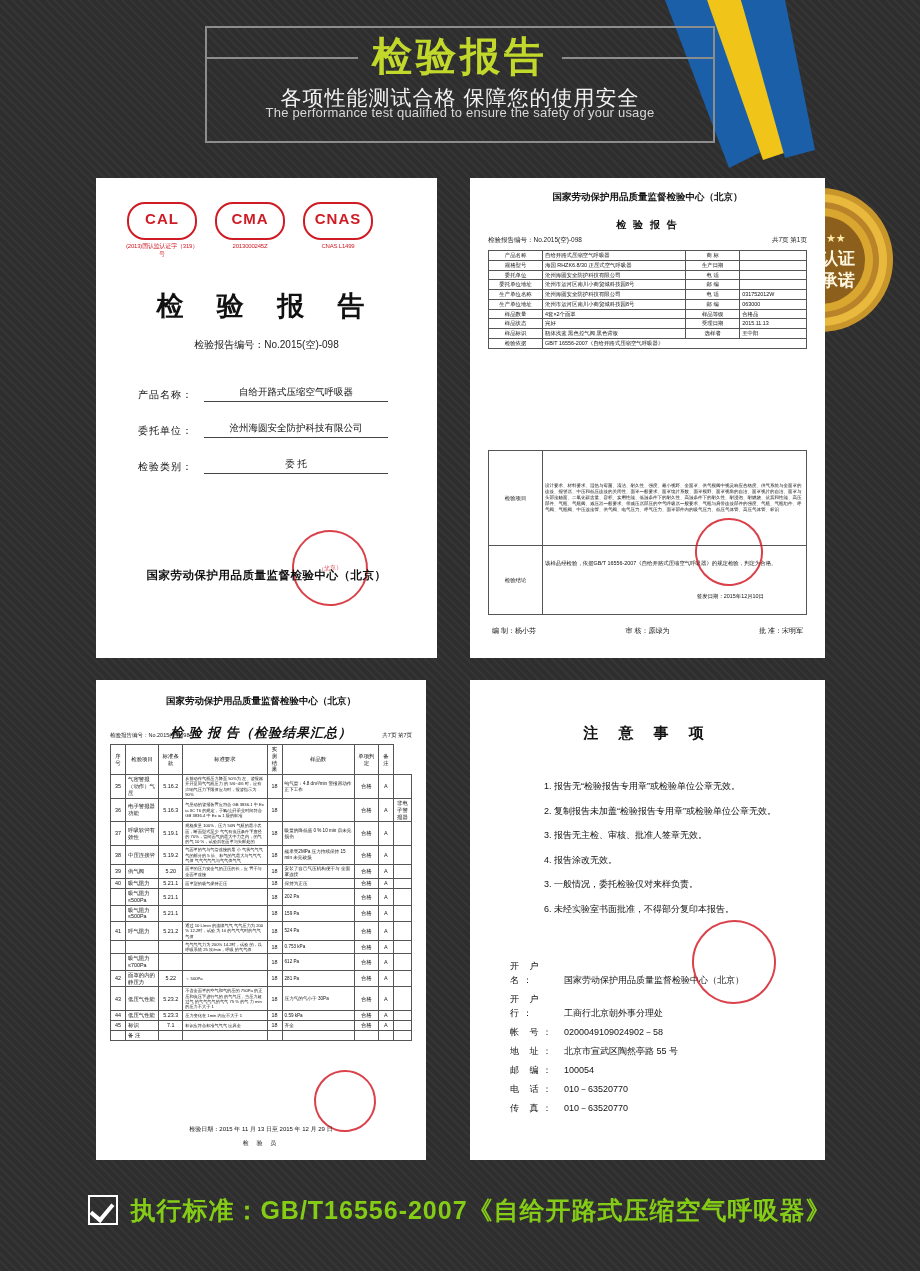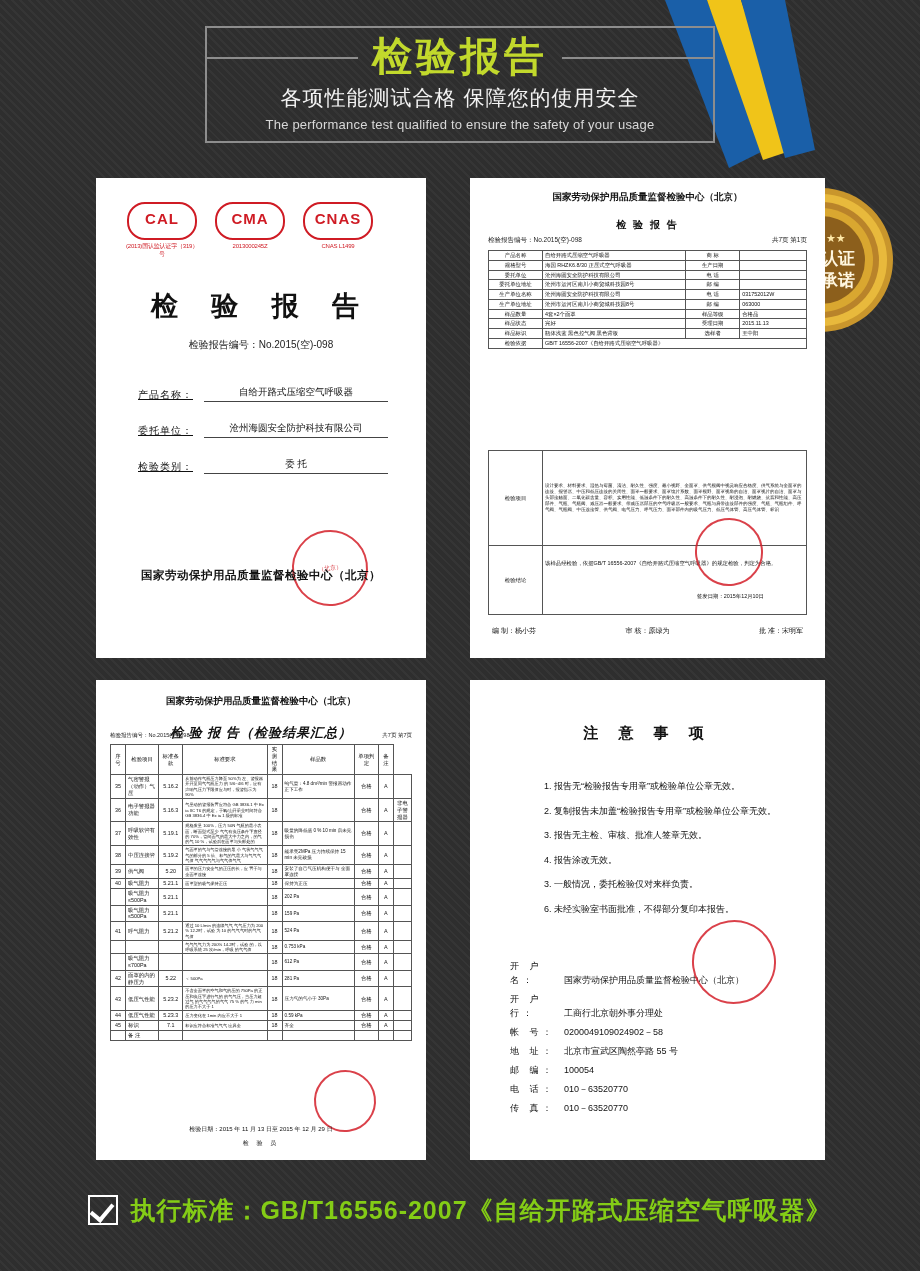--- a/index.html
+++ b/index.html
@@ -24,35 +24,35 @@
   .title-line{height:2px;background:#8d8d8d;flex:1;margin-top:4px;}
   .main-title{
     color:#c2d92c;font-size:40px;font-weight:bold;letter-spacing:4px;
     padding:0 14px;white-space:nowrap;line-height:1;
   }
   .sub-cn{
     position:absolute;left:205px;top:84px;width:510px;text-align:center;
     color:#f2f2f2;font-size:21px;letter-spacing:1px;white-space:nowrap;
   }
   .sub-en{
-    position:absolute;left:205px;top:117px;width:510px;text-align:center;
+    position:absolute;left:205px;top:105px;width:510px;text-align:center;
     color:#d8d8d8;font-size:13px;letter-spacing:0.2px;white-space:nowrap;
   }
 
   
   .ribbon{position:absolute;left:645px;top:0;width:180px;height:230px;}
   .ribbon svg{display:block;}
   .medal{
     position:absolute;left:747px;top:186px;width:148px;height:148px;
   }
 
   
   .card{position:absolute;background:#fff;overflow:hidden;}
   .card-inner{position:absolute;inset:0;border-radius:28px;}
-  #card-tl{left:96px;top:178px;width:330px;height:480px;}
+  #card-tl{left:96px;top:178px;width:330px;height:480px;padding-left:11px;}
   #card-tr{left:470px;top:178px;width:355px;height:480px;}
   #card-bl{left:96px;top:680px;width:330px;height:480px;}
   #card-br{left:470px;top:680px;width:355px;height:480px;}
 
   
   .marks{position:absolute;left:30px;top:24px;display:flex;gap:16px;align-items:flex-start;}
   .mark{width:72px;text-align:center;}
   .mark-badge{
     width:66px;height:34px;border:2px solid #cf1b24;border-radius:18px;
     color:#cf1b24;font-weight:bold;font-size:15px;line-height:30px;margin:0 auto;
@@ -63,21 +63,21 @@
     position:absolute;left:0;right:0;top:110px;text-align:center;
     font-size:27px;font-weight:bold;color:#111;letter-spacing:12px;
     font-family:"DejaVu Sans",sans-serif;
   }
   .cert-no{
     position:absolute;left:0;right:0;top:160px;text-align:center;
     font-size:10px;color:#222;
   }
   .field-list{position:absolute;left:42px;top:208px;width:250px;}
   .field{display:flex;align-items:flex-end;margin-bottom:20px;font-size:10px;color:#111;}
-  .field-label{width:66px;flex:none;letter-spacing:1px;text-decoration:underline;}
+  .field-label{width:66px;flex:none;letter-spacing:1px;}
   .field-value{
     flex:1;border-bottom:1px solid #444;text-align:center;
     padding-bottom:2px;font-size:9.5px;color:#111;
   }
   .cert-org{
     position:absolute;left:0;right:0;top:390px;text-align:center;
     font-size:11.5px;font-weight:bold;color:#111;letter-spacing:0.5px;
   }
   .stamp{
     position:absolute;border:2px solid #d4202a;border-radius:50%;

